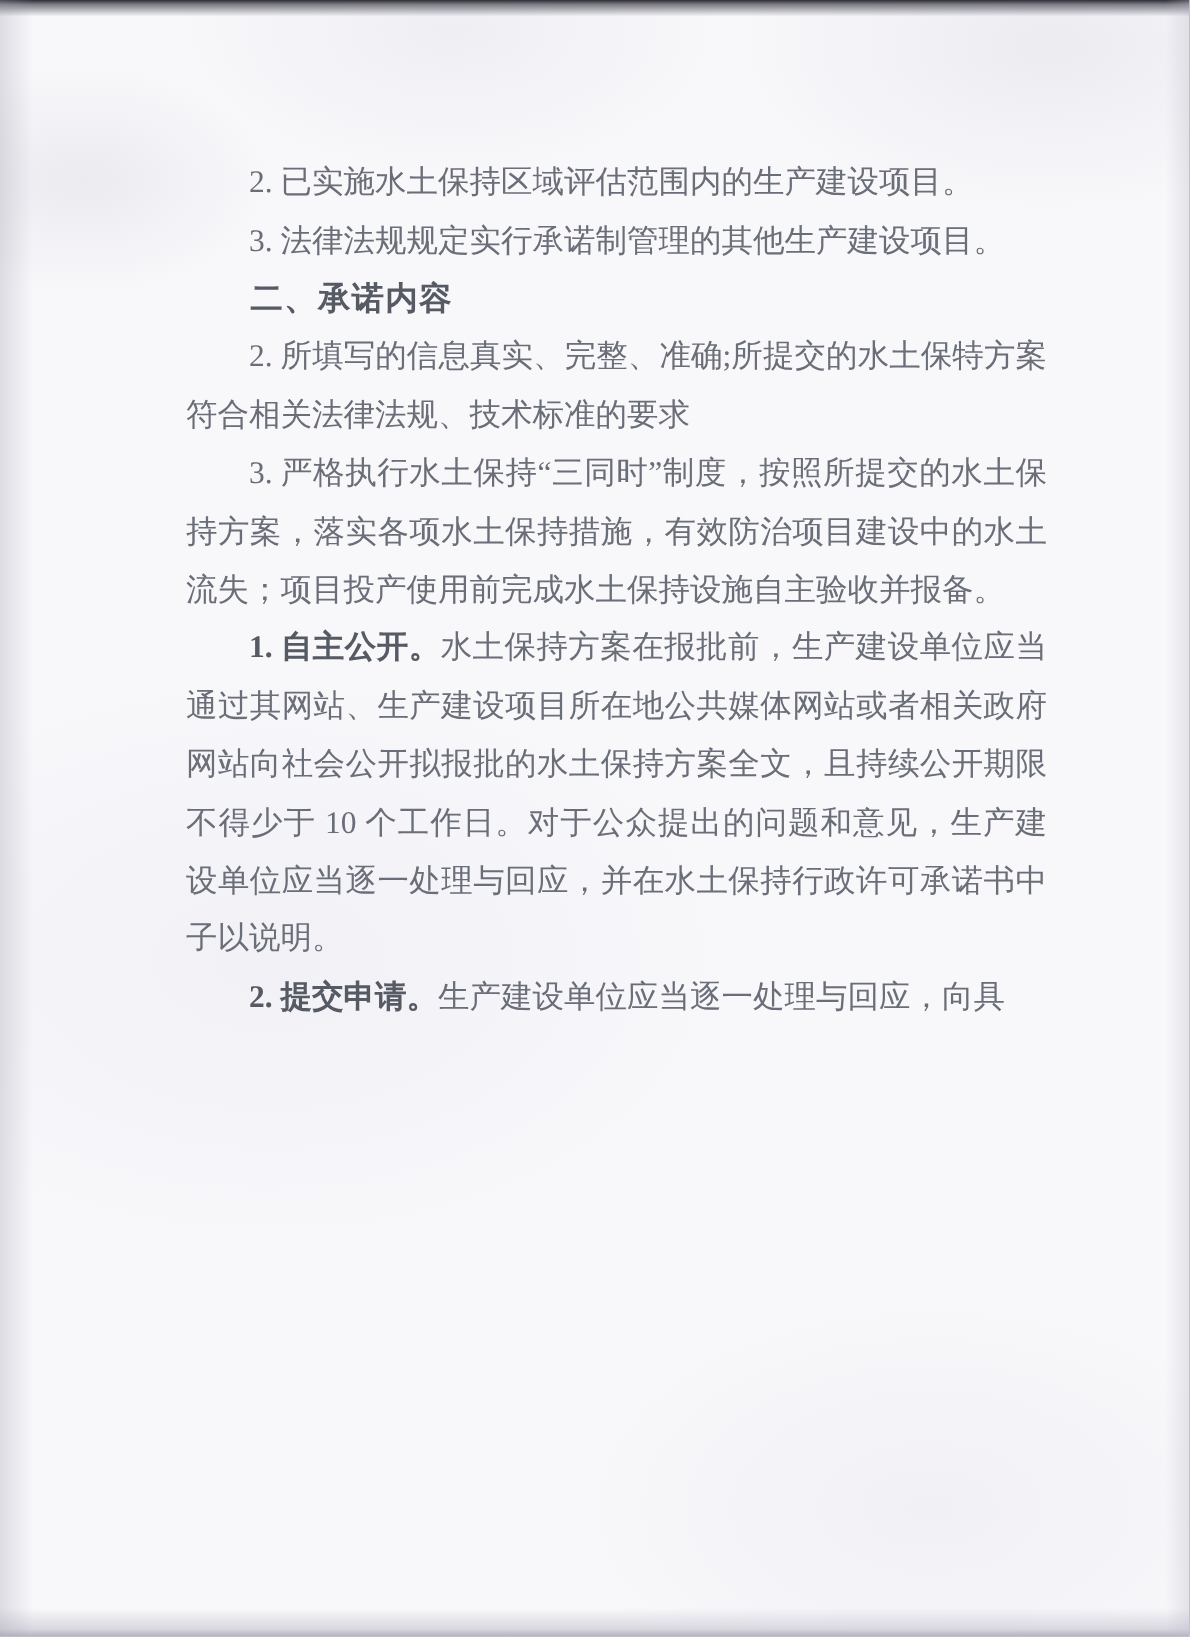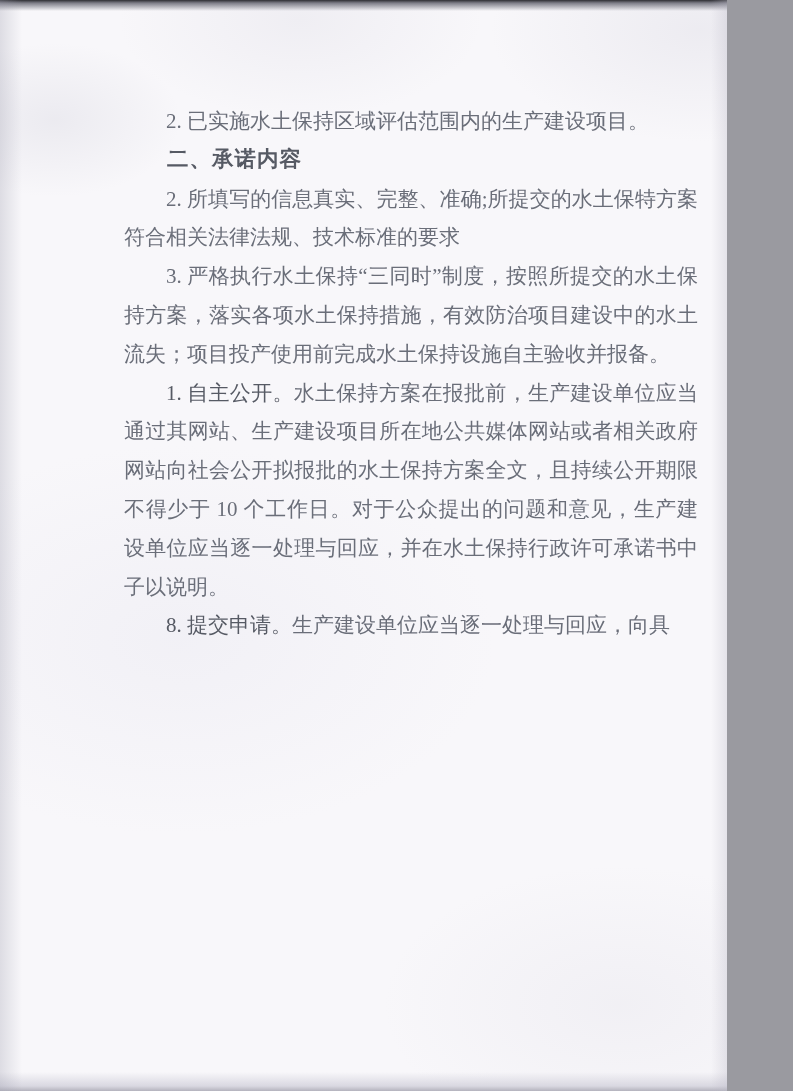--- a/index.html
+++ b/index.html
@@ -4,21 +4,21 @@
 <style>
   html, body {
     margin: 0;
     padding: 0;
     background: #9a9aa0;
     font-family: "Liberation Serif", "DejaVu Serif", serif;
   }
 
   .scan {
     position: relative;
-    width: 727px;
+    width: 793px;
     height: 1091px;
     margin: 0;
     overflow: hidden;
     background:
       radial-gradient(ellipse 180px 110px at 55px 120px, rgba(170,170,188,0.16), rgba(170,170,188,0) 70%),
       radial-gradient(ellipse 260px 140px at 300px 20px, rgba(185,183,200,0.14), rgba(185,183,200,0) 70%),
       radial-gradient(ellipse 300px 160px at 700px 30px, rgba(185,183,200,0.18), rgba(185,183,200,0) 70%),
       radial-gradient(ellipse 340px 200px at 620px 1005px, rgba(190,188,204,0.12), rgba(190,188,204,0) 70%),
       radial-gradient(ellipse 420px 260px at 180px 640px, rgba(235,234,242,0.5), rgba(235,234,242,0) 75%),
       #f8f7fa;
@@ -57,53 +57,54 @@
     margin: 0;
     text-align: justify;
     text-indent: 2em;
     word-break: break-all;
   }
 
   .para.heading {
     font-weight: bold;
     color: #565a64;
     text-align: left;
-    font-family: Liberation Mono, monospace;
+    font-family: Liberation Sans, sans-serif;
     font-size: 21.5px;
     letter-spacing: 1px;
   }
 
   .lead {
-    font-weight: normal;
+    font-weight: bold;
     color: #565a64;
     margin-top: 16px;
   }
 </style>
 </head>
 <body>
 
 <div class="scan">
   <div class="edge edge-top"></div>
   <div class="edge edge-bottom"></div>
   <div class="edge edge-left"></div>
   <div class="edge edge-right"></div>
 
   <div class="content">
     <p class="para"><span class="lead"></span><span>2. 已实施水土保持区域评估范围内的生产建设项目。</span></p>
 
+    <p class="para"><span class="lead"></span><span>3. 法律法规规定实行承诺制管理的其他生产建设项目。</span></p>
 
     <p class="para heading"><span>二、承诺内容</span></p>
 
 
 
     <p class="para"><span class="lead"></span><span>2. 所填写的信息真实、完整、准确;所提交的水土保特方案符合相关法律法规、技术标准的要求</span></p>
 
     <p class="para"><span class="lead"></span><span>3. 严格执行水土保持“三同时”制度，按照所提交的水土保持方案，落实各项水土保持措施，有效防治项目建设中的水土流失；项目投产使用前完成水土保持设施自主验收并报备。</span></p>
 
 
 
 
 
     <p class="para"><span class="lead">1. 自主公开。</span><span>水土保持方案在报批前，生产建设单位应当通过其网站、生产建设项目所在地公共媒体网站或者相关政府网站向社会公开拟报批的水土保持方案全文，且持续公开期限不得少于 10 个工作日。对于公众提出的问题和意见，生产建设单位应当逐一处理与回应，并在水土保持行政许可承诺书中子以说明。</span></p>
 
-    <p class="para"><span class="lead">8. 提交申请。</span><span>生产建设单位应当逐一处理与回应，向具</span></p>
+    <p class="para"><span class="lead">2. 提交申请。</span><span>生产建设单位应当逐一处理与回应，向具</span></p>
   </div>
 </div>
 
 </body></html>

